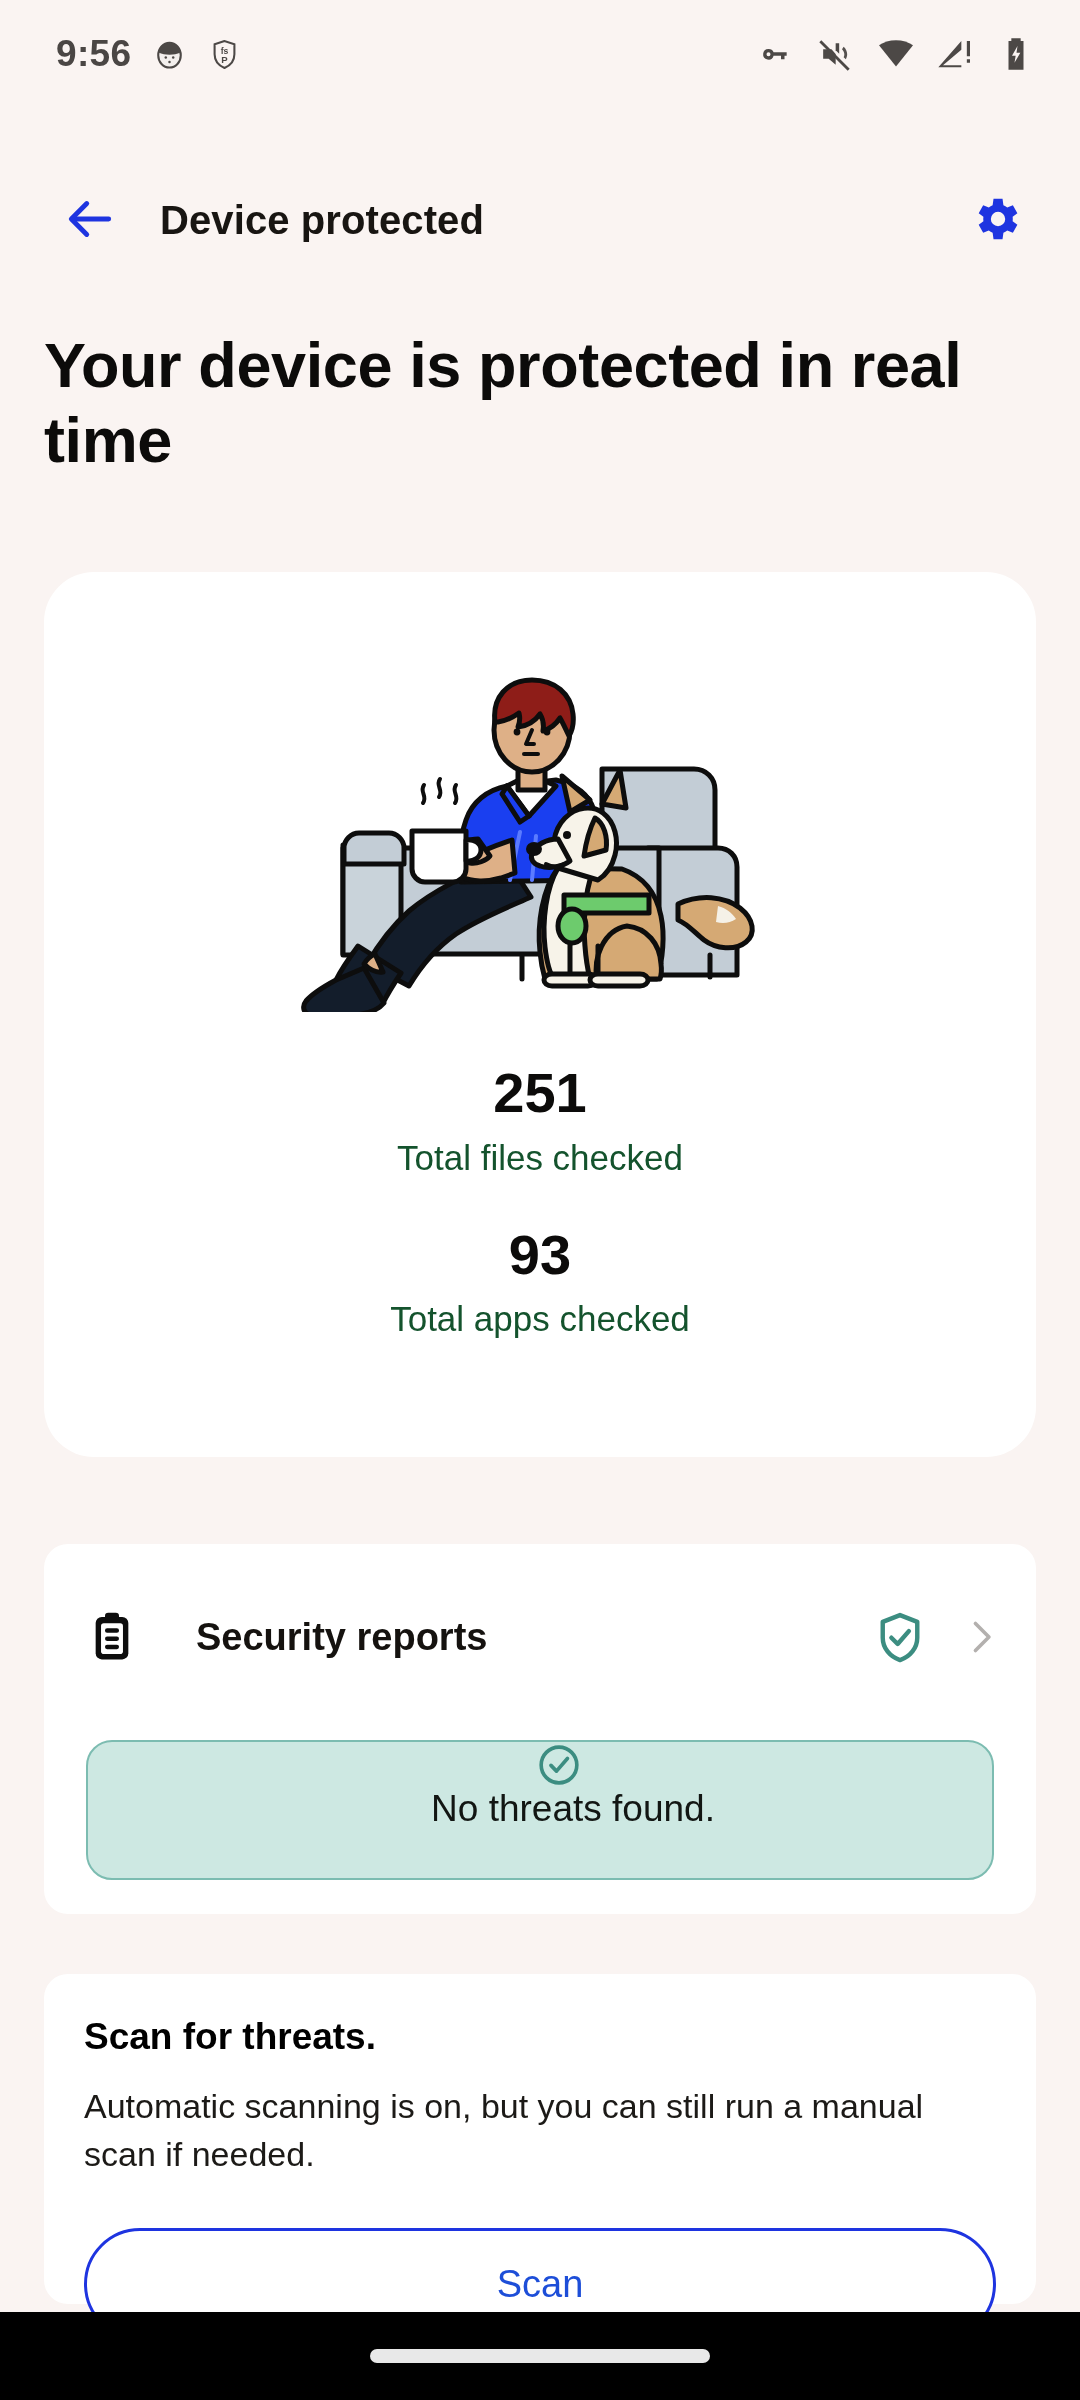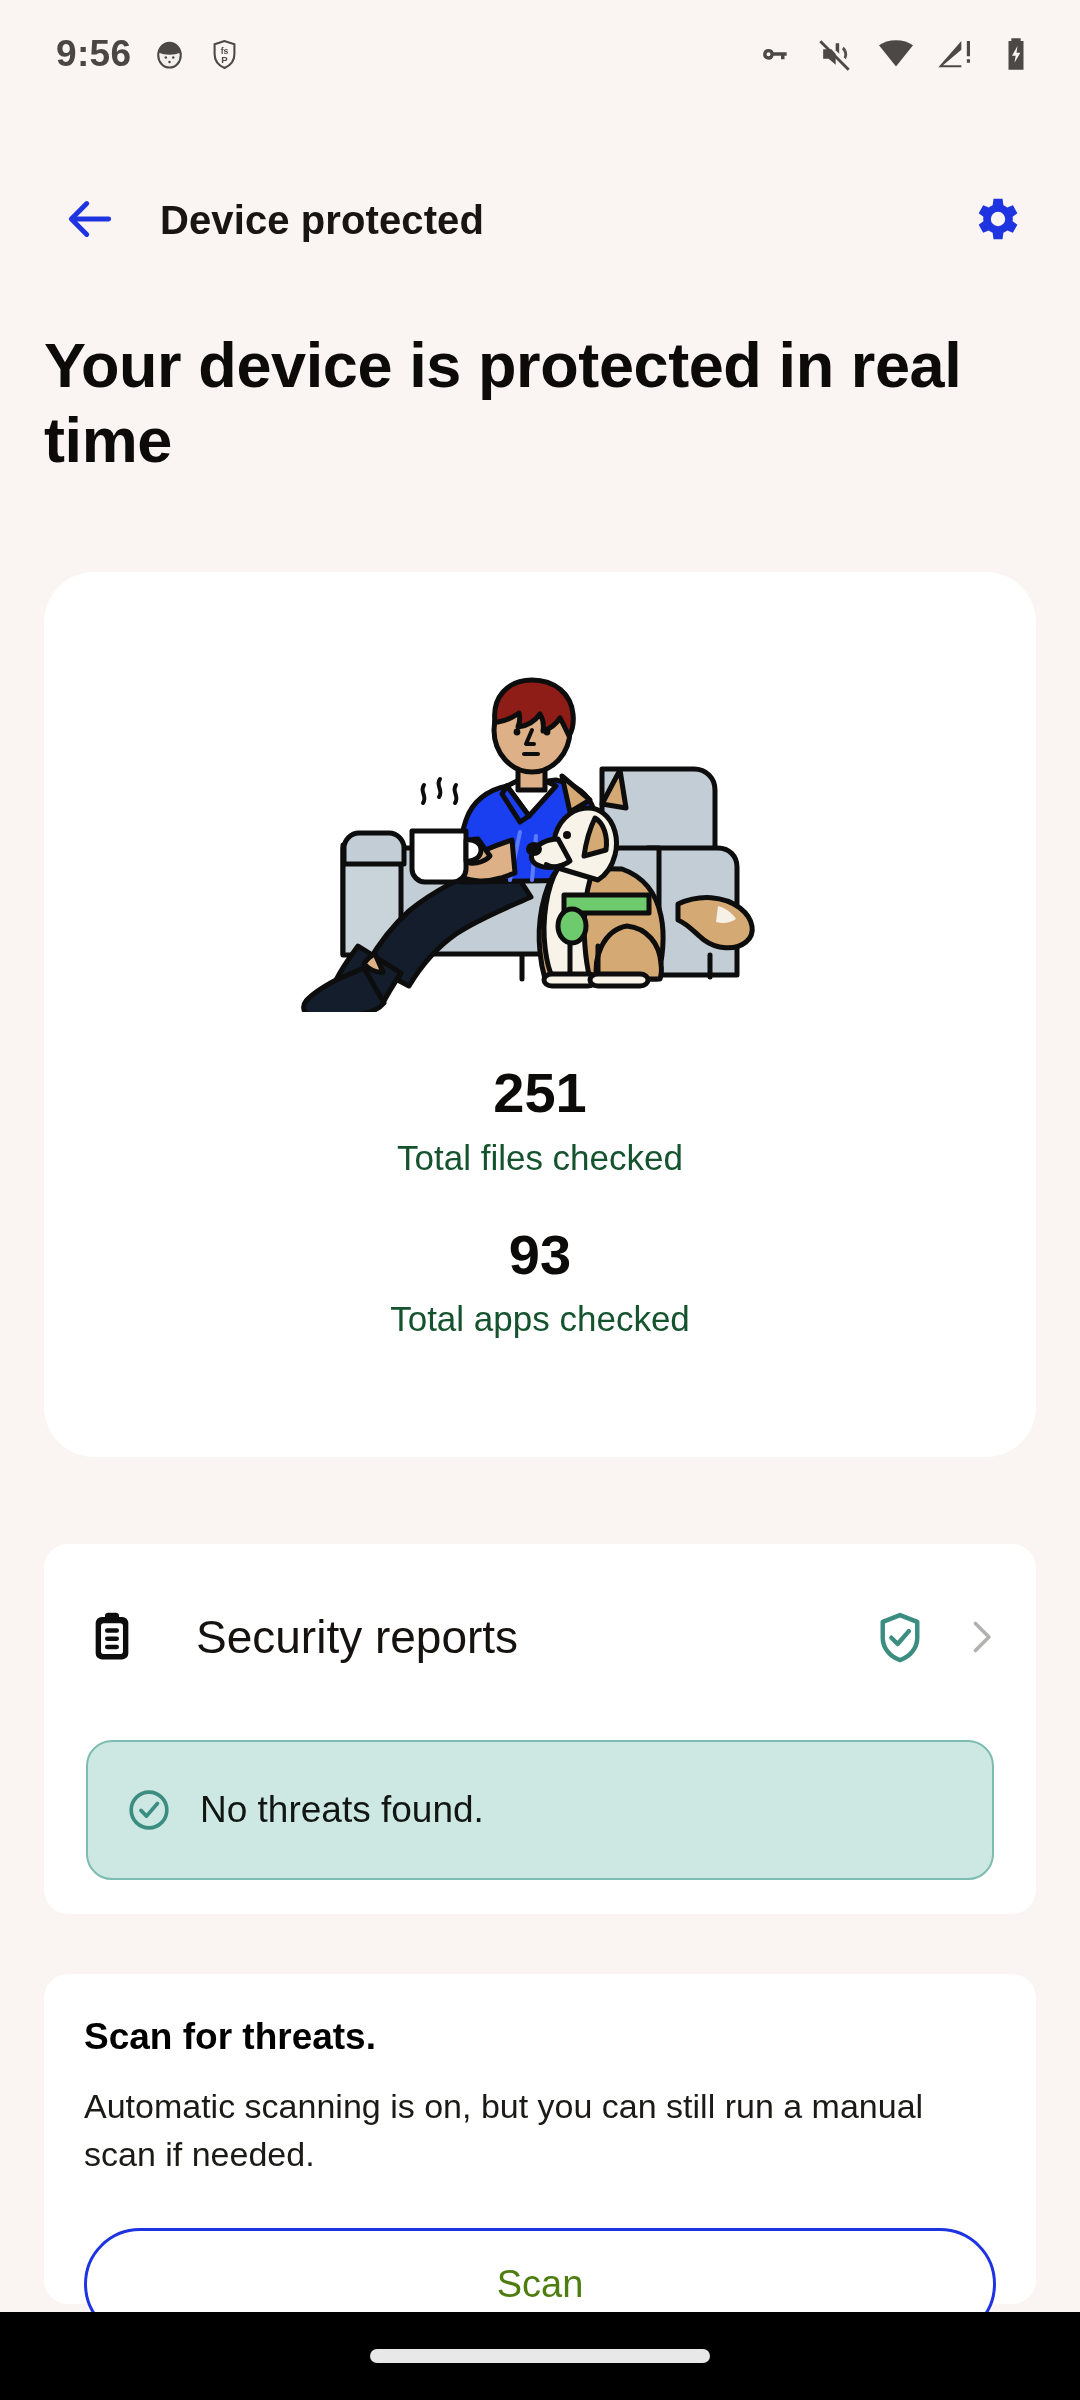--- a/index.html
+++ b/index.html
@@ -87,49 +87,49 @@
   .stat-label { font-size: 35px; color: #14532d; margin-top: 14px; }
   .stat-block + .stat-block { margin-top: 46px; }
 
   
   .report-row {
     position: absolute; top: 0; left: 0; width: 992px; height: 186px;
     display: flex; align-items: center; padding: 0 30px 0 40px;
   }
   .report-icon { width: 56px; height: 56px; flex: none; }
   .report-texts { margin-left: 56px; flex: 1; }
-  .report-title { font-size: 46px; font-weight: normal; color: #15120f; }
+  .report-title { font-size: 38px; font-weight: bold; color: #15120f; }
   .report-sub { font-size: 33px; color: #26231f; margin-top: 12px; }
   .report-shield { width: 56px; height: 56px; flex: none; margin-right: 34px; }
   .report-chevron { width: 38px; height: 38px; flex: none; margin-right: 6px; }
 
   
   .threat-banner {
     position: absolute; top: 196px; left: 42px;
     width: 908px; height: 140px;
     background: #cde8e2; border: 2px solid #7cbcb1; border-radius: 26px;
-    display: flex; align-items: center; padding-left: 38px;
+    display: flex; align-items: center; padding-left: 38px; flex-direction: column;
   }
   .threat-icon { width: 46px; height: 46px; flex: none; }
   .threat-text { font-size: 37px; color: #121613; margin-left: 28px; }
 
   
   .scan-title {
     position: absolute; top: 42px; left: 40px;
     font-size: 37px; font-weight: bold; color: #000000;
   }
   .scan-desc {
     position: absolute; top: 108px; left: 40px; width: 880px;
     font-size: 34px; line-height: 1.42; color: #1c1a17;
   }
   .scan-button {
     position: absolute; top: 254px; left: 40px;
     width: 912px; height: 112px;
     border: 3px solid #1e34e0; border-radius: 56px;
-    background: #ffffff; color: #4d7c0f;
+    background: #ffffff; color: #1d4ed8;
     font-family: "Liberation Sans", sans-serif;
     font-size: 38px; cursor: pointer;
     display: flex; align-items: center; justify-content: center;
   }
 
   
   .nav-bar {
     position: absolute; bottom: 0; left: 0;
     width: 1080px; height: 88px; background: #000000;
     display: flex; align-items: center; justify-content: center;

